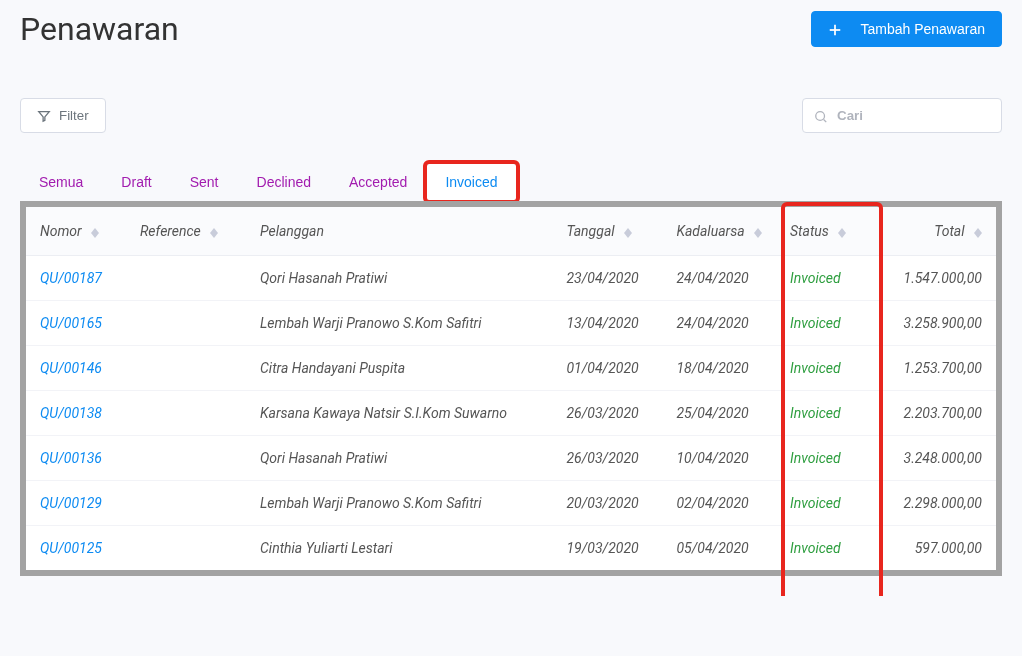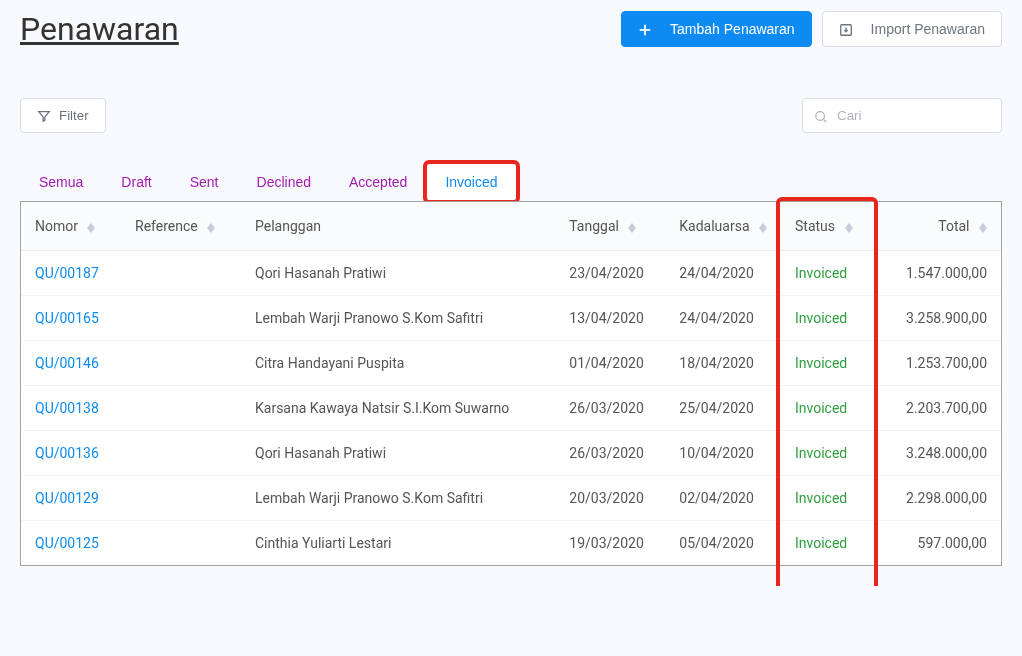--- a/index.html
+++ b/index.html
@@ -17,21 +17,20 @@
     .header {
       display: flex;
       justify-content: space-between;
       align-items: center;
       padding: 10px 0 20px 0;
     }
     .page-title {
       font-size: 32px;
       font-weight: 400;
       color: #333;
-      text-decoration: underline;
     }
     .header-actions {
       display: flex;
       gap: 10px;
     }
     .btn {
       padding: 9px 16px;
       border-radius: 4px;
       font-size: 14px;
       cursor: pointer;
@@ -71,20 +70,21 @@
     .search-box {
       position: relative;
     }
     .search-box input {
       border: 1px solid #d8dce6;
       border-radius: 4px;
       padding: 9px 12px 9px 34px;
       width: 200px;
       color: #6c757d;
       background: #fff;
+      font-weight: bold;
     }
     .search-box input::placeholder {
       color: #b0b4bd;
     }
     .search-icon {
       position: absolute;
       left: 12px;
       top: 50%;
       transform: translateY(-50%);
       color: #b0b4bd;
@@ -124,22 +124,23 @@
     }
     .status-highlight {
       position: absolute;
       border: 4px solid #e8261e;
       border-radius: 6px;
       pointer-events: none;
       z-index: 10;
     }
     .table-container {
       background: #fff;
-      border: 1px solid #a3a3a3;
+      border: 6px solid #a3a3a3;
       position: relative;
+      font-style: italic;
     }
     table {
       width: 100%;
       border-collapse: collapse;
     }
     thead th {
       text-align: left;
       padding: 16px 14px;
       font-weight: 400;
       color: #555;
@@ -202,30 +203,20 @@
   <h1 class="page-title">Penawaran</h1>
   <div class="header-actions">
     <button class="btn btn-primary">
       <span>
         <svg class="icon-svg" viewBox="0 0 16 16" fill="none" stroke="currentColor" stroke-width="2">
           <line x1="8" y1="2" x2="8" y2="14"></line>
           <line x1="2" y1="8" x2="14" y2="8"></line>
         </svg>
       </span>
       <span>Tambah Penawaran</span>
-    </button>
-    <button class="btn btn-outline">
-      <span>
-        <svg class="icon-svg" viewBox="0 0 16 16" fill="none" stroke="currentColor" stroke-width="1.5">
-          <rect x="2" y="2" width="12" height="12" rx="1"></rect>
-          <polyline points="6,8 8,10 10,8"></polyline>
-          <line x1="8" y1="5" x2="8" y2="10"></line>
-        </svg>
-      </span>
-      <span>Import Penawaran</span>
     </button>
   </div>
 </div>
 
 <div class="toolbar">
   <button class="filter-btn">
     <span>
       <svg class="icon-svg" viewBox="0 0 16 16" fill="none" stroke="currentColor" stroke-width="1.5">
         <polygon points="2,3 14,3 9,9 9,13 7,14 7,9"></polygon>
       </svg>

